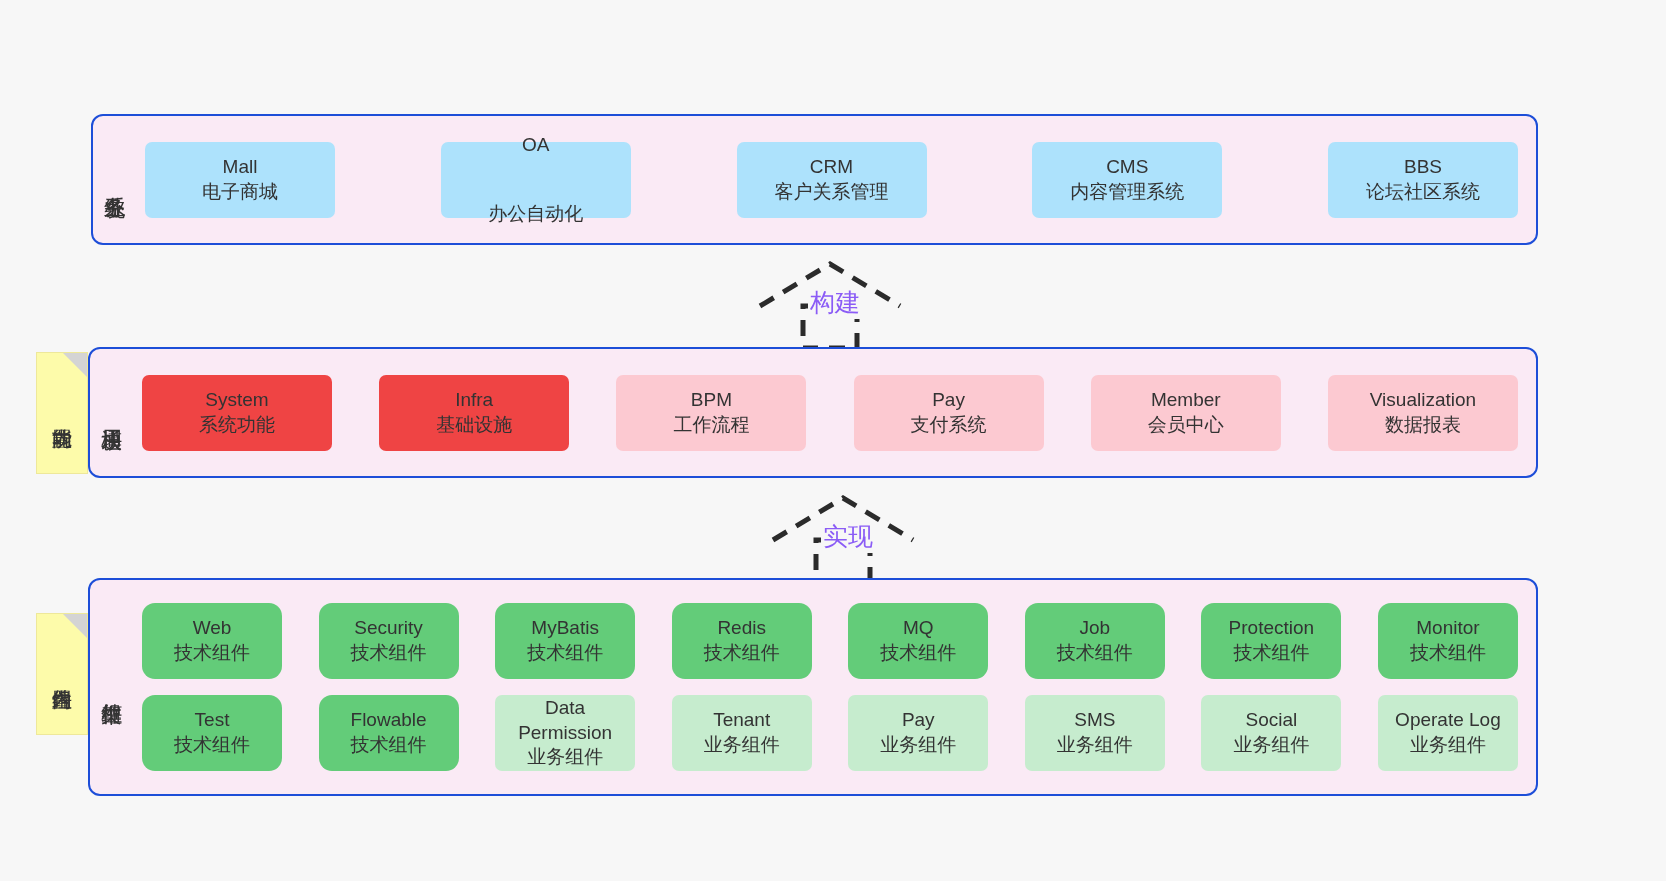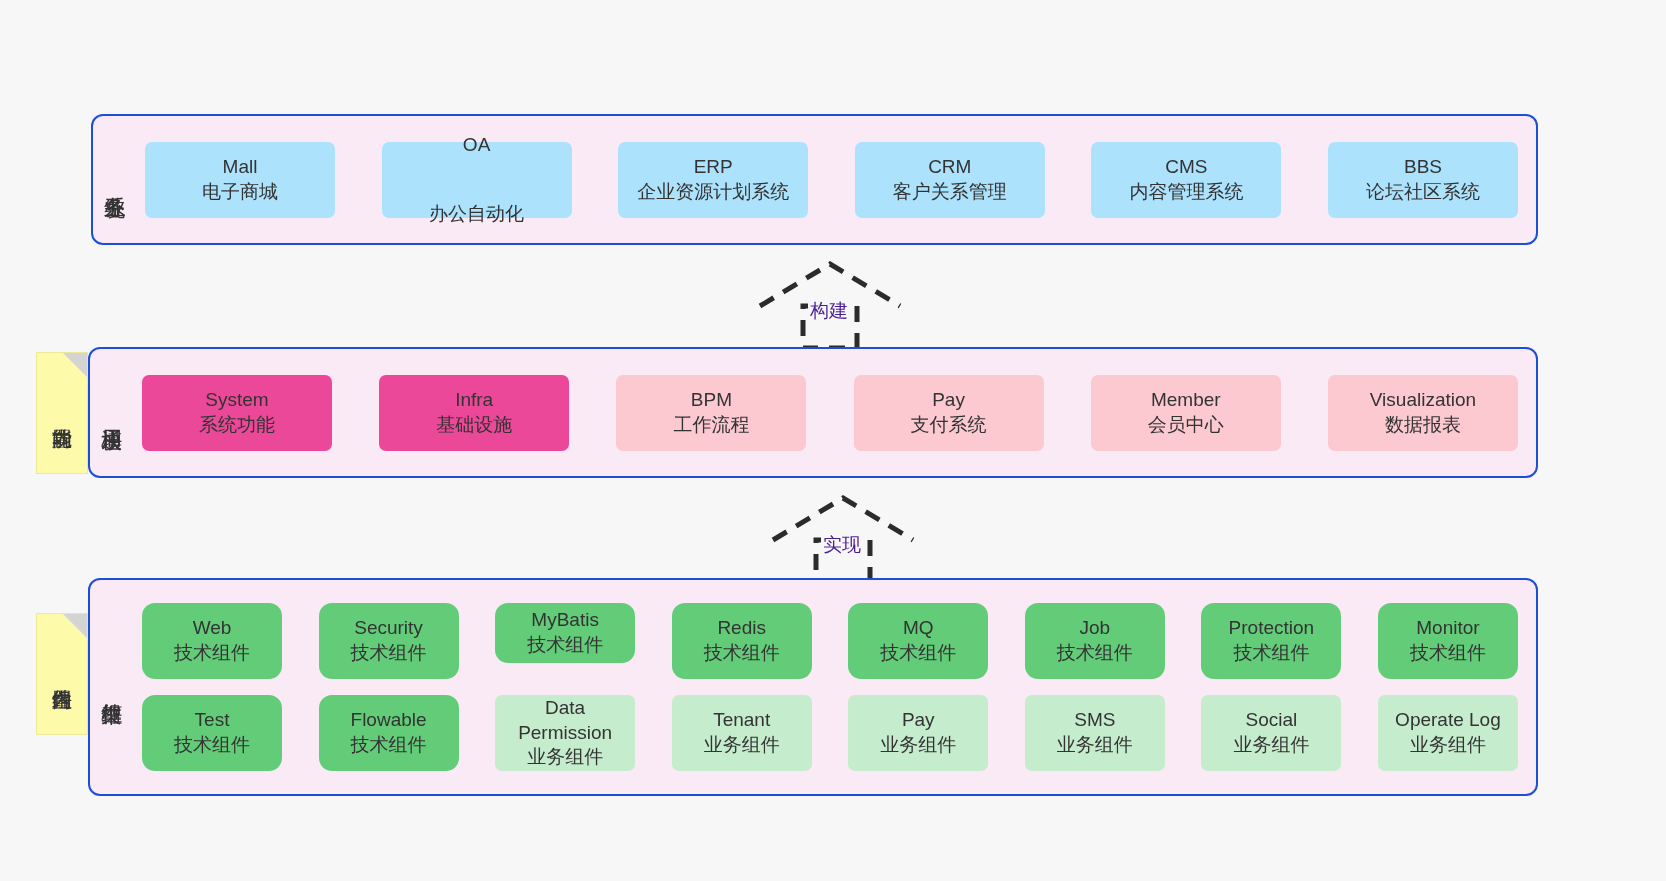--- a/index.html
+++ b/index.html
@@ -77,21 +77,21 @@
     line-height: 1.30;
     color: #333333;
     padding: 4px 6px;
     user-select: none;
   }
   .card .en { white-space: nowrap; }
   .card .cn { white-space: nowrap; }
   .card.wrap .en { white-space: normal; }
 
   .c-blue        { background: #ade2fc; }
-  .c-red         { background: #ec4899; }
+  .c-red         { background: #ef4444; }
   .c-pink        { background: #fcc9d1; }
   .c-green       { background: #63cc79; border-radius: 13px; }
   .c-greenlight  { background: #c6ecce; }
 
   
   .note {
     position: absolute;
     background: #fdfbaa;
     box-sizing: border-box;
     display: flex;
@@ -114,51 +114,46 @@
     width: 0;
     height: 0;
     border-left: 24px solid transparent;
     border-top: 24px solid #d4d4d4;
   }
 
   
   .arrow { position: absolute; }
   .arrow-label {
     position: absolute;
-    font-size: 19px;
-    color: #4c1d95;
+    font-size: 25px;
+    color: #8b5cf6;
     background: #f7f7f7;
     padding: 0 2px;
     white-space: nowrap;
     user-select: none;
-    margin-top: 12px;
   }
 </style>
 </head>
 <body>
 
 <div id="canvas">
 
   <div class="layer" id="layer-0" style="left:91px; top:114px; width:1447px; height:131px;">
     <div class="layer-title">业务系统</div>
     <div class="layer-body">
       <div class="row">
         <div class="card c-blue" style="width:190px;height:76px;">
           <span class="en">Mall</span>
           <span class="cn">电子商城</span>
         </div>
         <div class="card c-blue" style="width:190px;height:76px;gap:44px;">
           <span class="en">OA</span>
           <span class="cn">办公自动化</span>
         </div>
         <div class="card c-blue" style="width:190px;height:76px;">
-          <span class="en">ERP</span>
-          <span class="cn">企业资源计划系统</span>
-        </div>
-        <div class="card c-blue" style="width:190px;height:76px;">
           <span class="en">CRM</span>
           <span class="cn">客户关系管理</span>
         </div>
         <div class="card c-blue" style="width:190px;height:76px;">
           <span class="en">CMS</span>
           <span class="cn">内容管理系统</span>
         </div>
         <div class="card c-blue" style="width:190px;height:76px;">
           <span class="en">BBS</span>
           <span class="cn">论坛社区系统</span>
@@ -229,21 +224,21 @@
 
       <div class="row">
         <div class="card c-green" style="width:140px;height:76px;">
           <span class="en">Web</span>
           <span class="cn">技术组件</span>
         </div>
         <div class="card c-green" style="width:140px;height:76px;">
           <span class="en">Security</span>
           <span class="cn">技术组件</span>
         </div>
-        <div class="card c-green" style="width:140px;height:60px;">
+        <div class="card c-green" style="width:140px;height:76px;">
           <span class="en">MyBatis</span>
           <span class="cn">技术组件</span>
         </div>
         <div class="card c-green" style="width:140px;height:76px;">
           <span class="en">Redis</span>
           <span class="cn">技术组件</span>
         </div>
         <div class="card c-green" style="width:140px;height:76px;">
           <span class="en">MQ</span>
           <span class="cn">技术组件</span>

